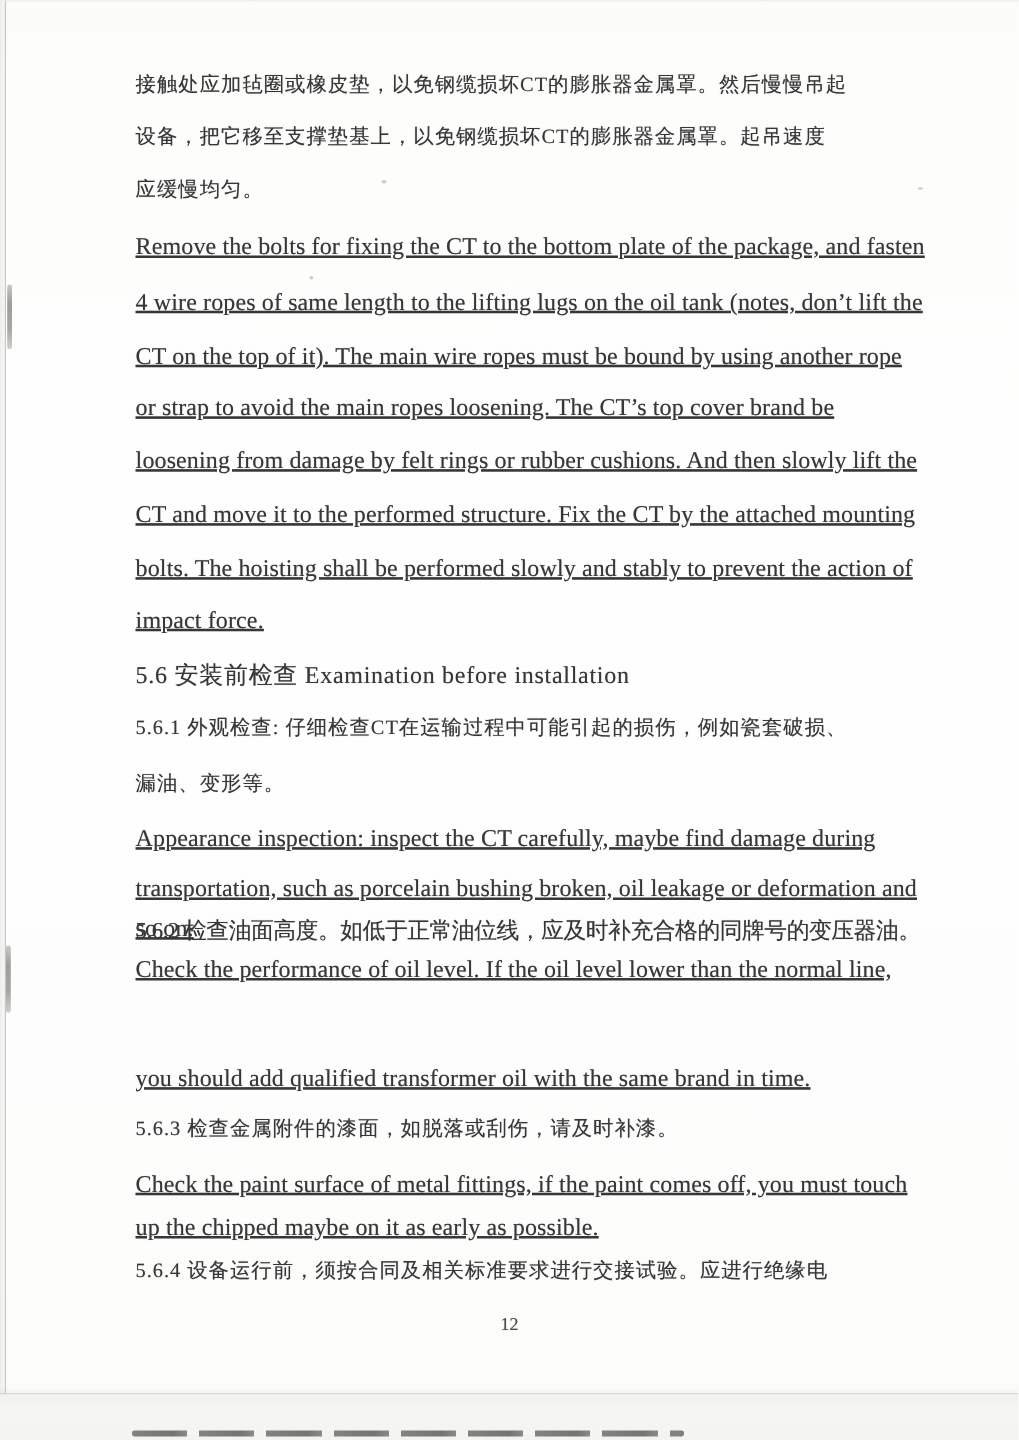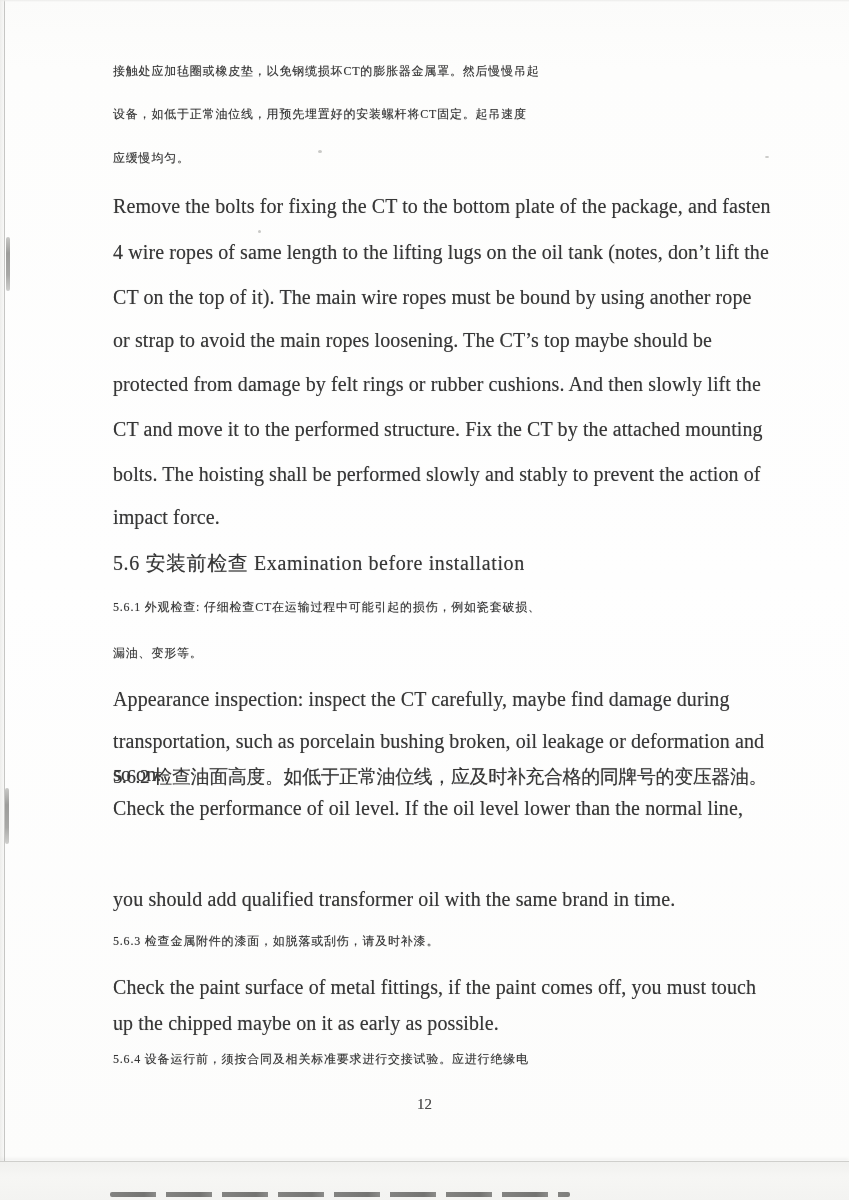--- a/index.html
+++ b/index.html
@@ -82,22 +82,22 @@
   }
   
   .line {
     position: absolute;
     left: 113px;
     white-space: nowrap;
     color: #373737;
     text-shadow: 0 0 0.7px rgba(70,70,70,0.55);
     line-height: 30px;
   }
-  .en { font-size: 20px; letter-spacing: 0.1px; }
-  .zh { font-size: 12px; letter-spacing: 0.8px; }
+  .en { font-size: 20px; letter-spacing: 0.1px; text-decoration: underline; }
+  .zh { font-size: 17px; letter-spacing: 0.8px; }
   .zh-tight { font-size: 19px; letter-spacing: -0.4px; }
   .heading { font-size: 20px; letter-spacing: 0.6px; }
   .page-number {
     position: absolute;
     left: 0; top: 1096px;
     width: 849px;
     text-align: center;
     font-size: 15px;
     color: #4a4a4a;
     text-shadow: 0 0 0.6px rgba(70,70,70,0.5);
@@ -108,30 +108,30 @@
 
 <div id="screen">
 
   <div class="paper"></div>
   <div class="edge-left-shade"></div>
   <div class="edge-left"></div>
   <div class="edge-top"></div>
 
   <div>
     <div class="line zh" style="top:56px">接触处应加毡圈或橡皮垫，以免钢缆损坏CT的膨胀器金属罩。然后慢慢吊起</div>
-    <div class="line zh" style="top:99px">设备，如低于正常油位线，用预先埋置好的安装螺杆将CT固定。起吊速度</div>
+    <div class="line zh" style="top:99px">设备，把它移至支撑垫基上，以免钢缆损坏CT的膨胀器金属罩。起吊速度</div>
     <div class="line zh" style="top:143px">应缓慢均匀。</div>
   </div>
 
   <div>
     <div class="line en" style="top:191px">Remove the bolts for fixing the CT to the bottom plate of the package, and fasten</div>
     <div class="line en" style="top:237px">4 wire ropes of same length to the lifting lugs on the oil tank (notes, don’t lift the</div>
     <div class="line en" style="top:282px">CT on the top of it). The main wire ropes must be bound by using another rope</div>
-    <div class="line en" style="top:325px">or strap to avoid the main ropes loosening. The CT’s top maybe should be</div>
-    <div class="line en" style="top:369px">protected from damage by felt rings or rubber cushions. And then slowly lift the</div>
+    <div class="line en" style="top:325px">or strap to avoid the main ropes loosening. The CT’s top cover brand be</div>
+    <div class="line en" style="top:369px">loosening from damage by felt rings or rubber cushions. And then slowly lift the</div>
     <div class="line en" style="top:414px">CT and move it to the performed structure. Fix the CT by the attached mounting</div>
     <div class="line en" style="top:459px">bolts. The hoisting shall be performed slowly and stably to prevent the action of</div>
     <div class="line en" style="top:502px">impact force.</div>
   </div>
 
   <div>
     <div class="line heading" style="top:548px">5.6 安装前检查  Examination before installation</div>
   </div>
 
   <div>

